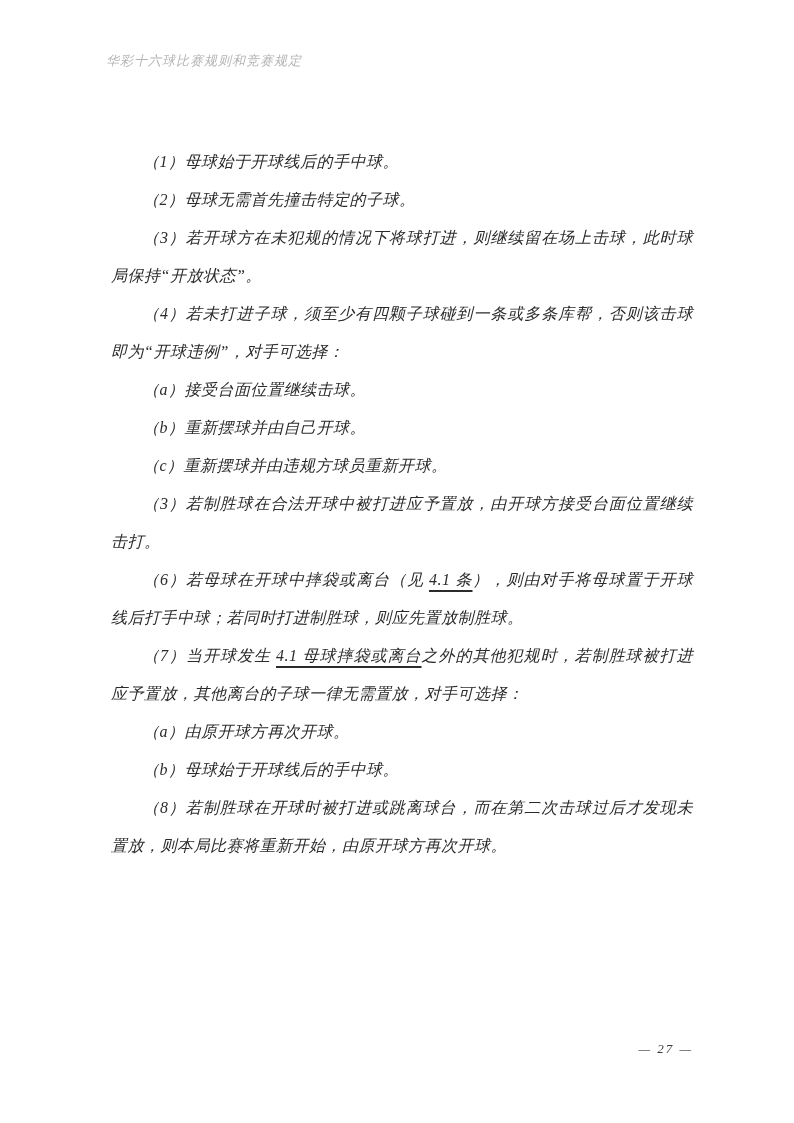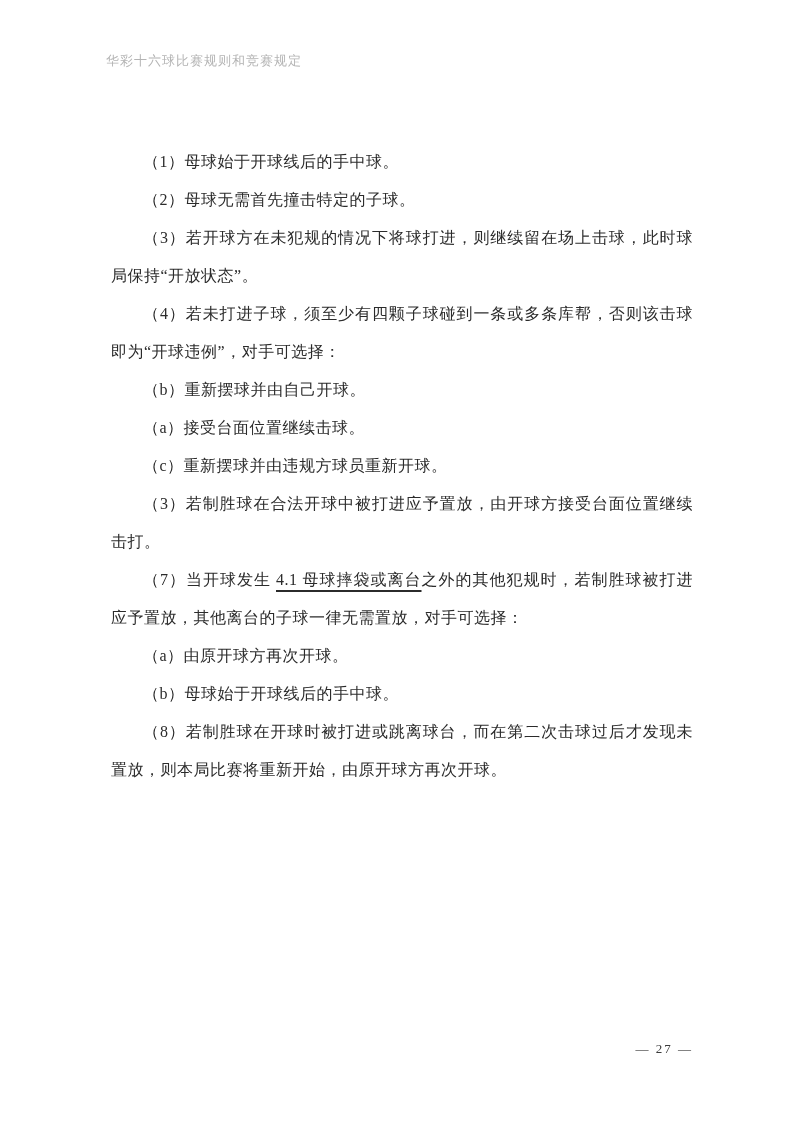--- a/index.html
+++ b/index.html
@@ -8,20 +8,21 @@
     padding: 0;
     background: #ffffff;
   }
   .page {
     position: relative;
     width: 794px;
     height: 1063px;
     background: var(--paper, #ffffff);
     overflow: hidden;
     font-family: "Liberation Serif", "DejaVu Serif", serif;
+    font-style: italic;
   }
   .running-header {
     position: absolute;
     left: 106px;
     top: 52px;
     font-size: 13px;
     letter-spacing: 1px;
     color: var(--header-gray, #b4b4b4);
     white-space: nowrap;
   }
@@ -62,24 +63,25 @@
 
 <div class="page">
 
   <div class="running-header">华彩十六球比赛规则和竞赛规定</div>
 
   <div class="doc-body">
       <p class="para"><span>（1）母球始于开球线后的手中球。</span></p>
       <p class="para"><span>（2）母球无需首先撞击特定的子球。</span></p>
       <p class="para"><span>（3）若开球方在未犯规的情况下将球打进，则继续留在场上击球，此时球局保持“开放状态”。</span></p>
       <p class="para"><span>（4）若未打进子球，须至少有四颗子球碰到一条或多条库帮，否则该击球即为“开球违例”，对手可选择：</span></p>
+      <p class="para"><span>（a）接受台面位置继续击球。</span></p>
       <p class="para"><span>（b）重新摆球并由自己开球。</span></p>
-      <p class="para"><span>（a）接受台面位置继续击球。</span></p>
       <p class="para"><span>（c）重新摆球并由违规方球员重新开球。</span></p>
       <p class="para"><span>（3）若制胜球在合法开球中被打进应予置放，由开球方接受台面位置继续击打。</span></p>
+      <p class="para"><span>（6）若母球在开球中摔袋或离台（见 </span><span class="ref">4.1 条</span><span>），则由对手将母球置于开球线后打手中球；若同时打进制胜球，则应先置放制胜球。</span></p>
       <p class="para"><span>（7）当开球发生 </span><span class="ref">4.1 母球摔袋或离台</span><span>之外的其他犯规时，若制胜球被打进应予置放，其他离台的子球一律无需置放，对手可选择：</span></p>
       <p class="para"><span>（a）由原开球方再次开球。</span></p>
       <p class="para"><span>（b）母球始于开球线后的手中球。</span></p>
       <p class="para"><span>（8）若制胜球在开球时被打进或跳离球台，而在第二次击球过后才发现未置放，则本局比赛将重新开始，由原开球方再次开球。</span></p>
     </div>
 
   <div class="page-footer">— 27 —</div>
 
 </div>
 

